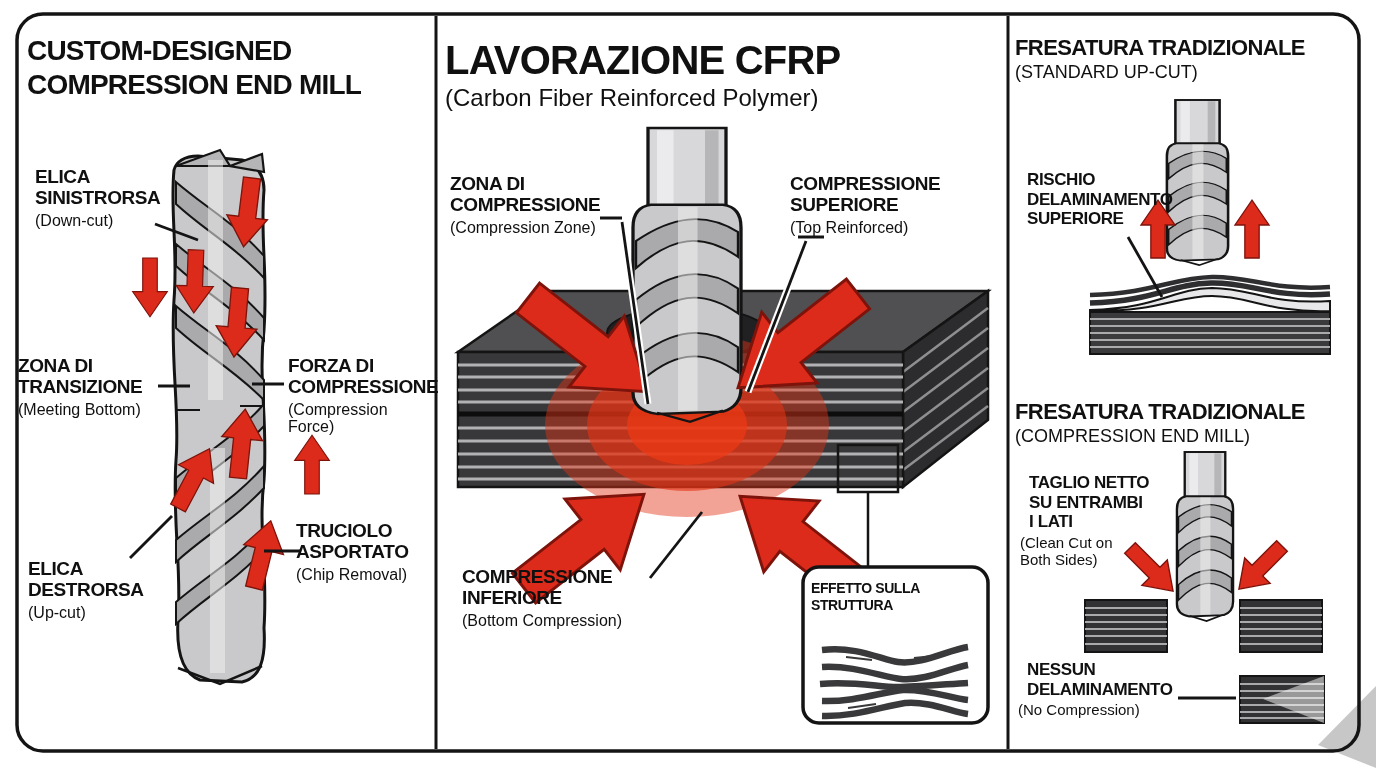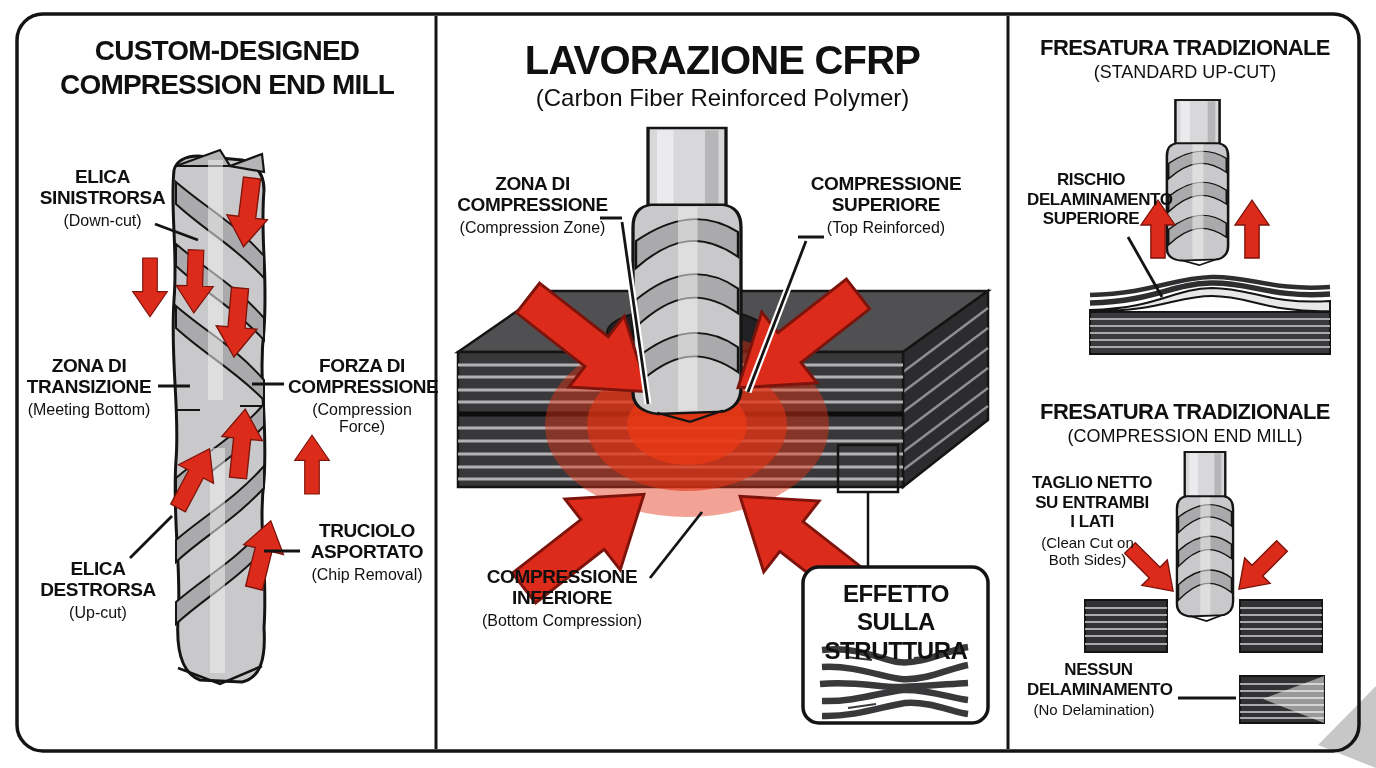--- a/index.html
+++ b/index.html
@@ -1,29 +1,29 @@
 <!DOCTYPE html>
 <html><head>
 <meta charset="utf-8">
 <style>
   html,body{margin:0;padding:0;background:#ffffff;}
   #stage{position:relative;width:1376px;height:768px;background:#ffffff;overflow:hidden;
          font-family:"Liberation Sans",sans-serif;color:#101010;}
   #gfx{position:absolute;left:0;top:0;z-index:1;}
-  .lbl{position:absolute;z-index:3;text-align:center;}
+  .lbl{position:absolute;z-index:3;text-align:left;}
   .it{font-weight:bold;font-size:19px;line-height:1.12;letter-spacing:-0.4px;white-space:pre-line;}
   .en{font-weight:normal;font-size:16px;line-height:1.12;white-space:pre-line;margin-top:3px;}
   .it-sm{font-weight:bold;font-size:17px;line-height:1.16;letter-spacing:-0.4px;white-space:pre-line;margin-left:9px;}
   .en-sm{font-weight:normal;font-size:15px;line-height:1.12;white-space:pre-line;margin-top:3px;}
   .title-left{font-weight:bold;font-size:28px;line-height:1.2;letter-spacing:-0.8px;white-space:pre-line;}
   .title-mid-main{font-weight:bold;font-size:40px;line-height:1.1;letter-spacing:-0.8px;}
   .title-mid-sub{font-weight:normal;font-size:24px;line-height:1.15;margin-top:2px;}
   .title-r-main{font-weight:bold;font-size:22px;line-height:1.12;letter-spacing:-0.6px;}
   .title-r-sub{font-weight:normal;font-size:18px;line-height:1.12;margin-top:1px;}
-  .effetto-title{font-weight:bold;font-size:24px;line-height:1.18;letter-spacing:-0.4px;white-space:pre-line;}
+  .effetto-title{font-weight:bold;font-size:14px;line-height:1.18;letter-spacing:-0.4px;white-space:pre-line;}
 </style>
 </head>
 <body>
 
 <div id="stage">
 
   <svg id="gfx" width="1376" height="768" viewBox="0 0 1376 768" aria-hidden="true">
     <defs>
       <g id="arr">
         <path d="M0,-13 L60,-13 L60,-31 L105,0 L60,31 L60,13 L0,13 Z"></path>
@@ -250,16 +250,16 @@
   <div class="lbl" style="left:1020px;top:473px;width:135px;">
     <div class="it-sm">TAGLIO NETTO
 SU ENTRAMBI
 I LATI</div>
     <div class="en-sm">(Clean Cut on
 Both Sides)</div>
   </div>
   <div class="lbl" style="left:1018px;top:660px;width:152px;">
     <div class="it-sm">NESSUN
 DELAMINAMENTO</div>
-    <div class="en-sm">(No Delamination)</div>
+    <div class="en-sm">(No Compression)</div>
   </div>
 
 </div>
 
 </body></html>

